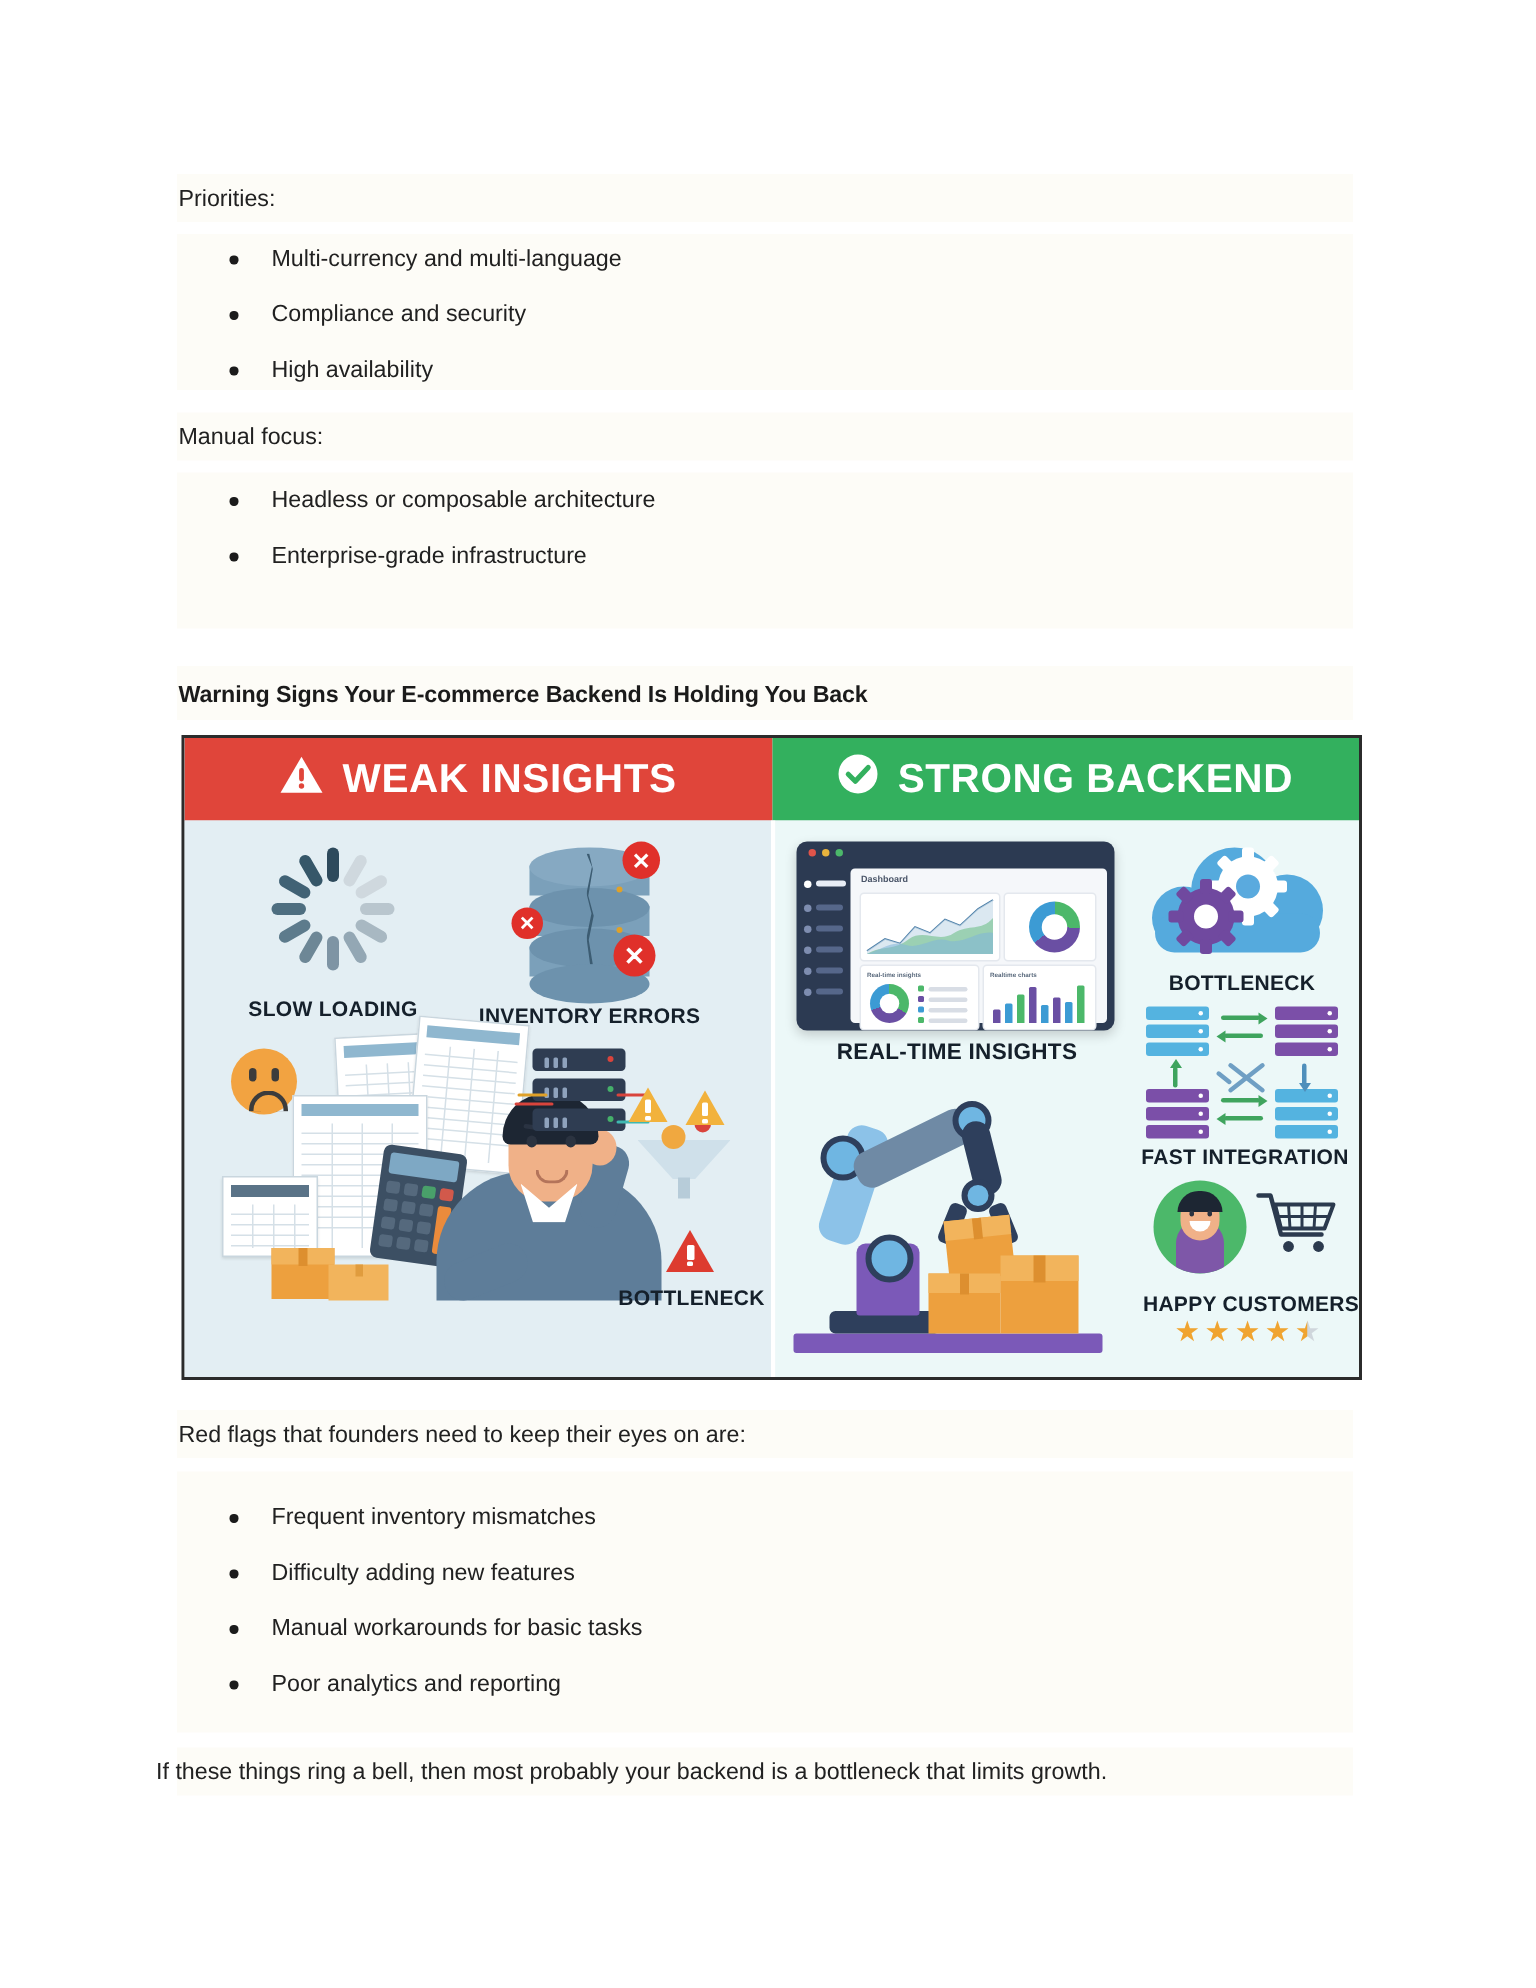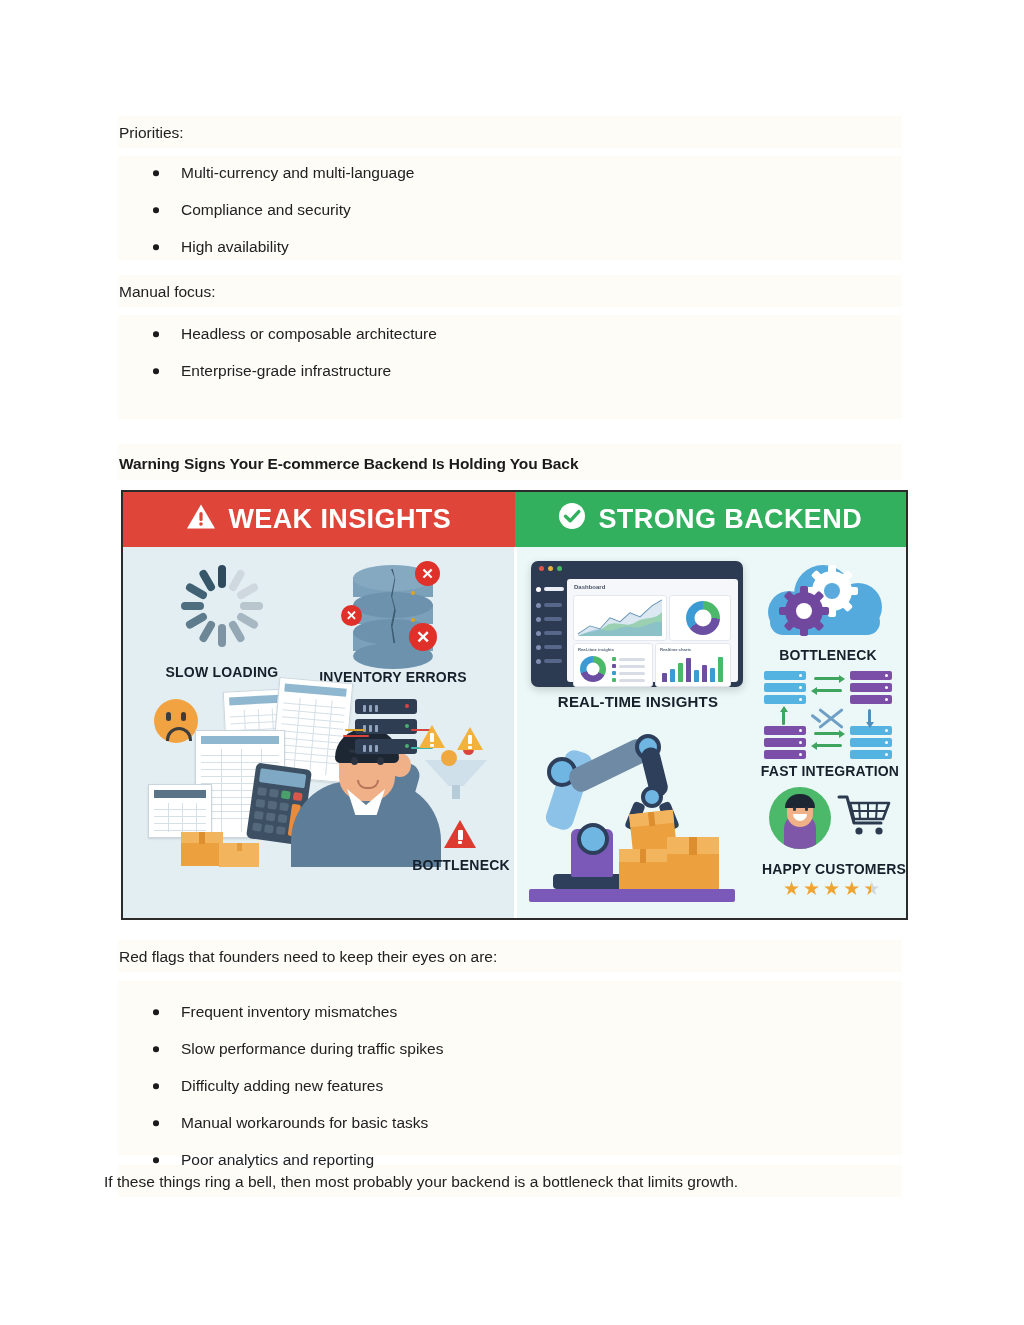--- a/index.html
+++ b/index.html
@@ -844,24 +844,20 @@
   </div>
 
   <div class="doc-text" style="left:119px;top:946px;">Red flags that founders need to keep their eyes on are:</div>
   <ul class="bullet-list" style="left:119px;top:989px;margin-top:14px;">
     <li style="margin-bottom:19px;">
       <span class="dot"></span>
       <span>Frequent inventory mismatches</span>
     </li>
     <li style="margin-bottom:19px;">
       <span class="dot"></span>
-      <span>Slow performance during traffic spikes</span>
-    </li>
-    <li style="margin-bottom:19px;">
-      <span class="dot"></span>
       <span>Difficulty adding new features</span>
     </li>
     <li style="margin-bottom:19px;">
       <span class="dot"></span>
       <span>Manual workarounds for basic tasks</span>
     </li>
     <li>
       <span class="dot"></span>
       <span>Poor analytics and reporting</span>
     </li>

